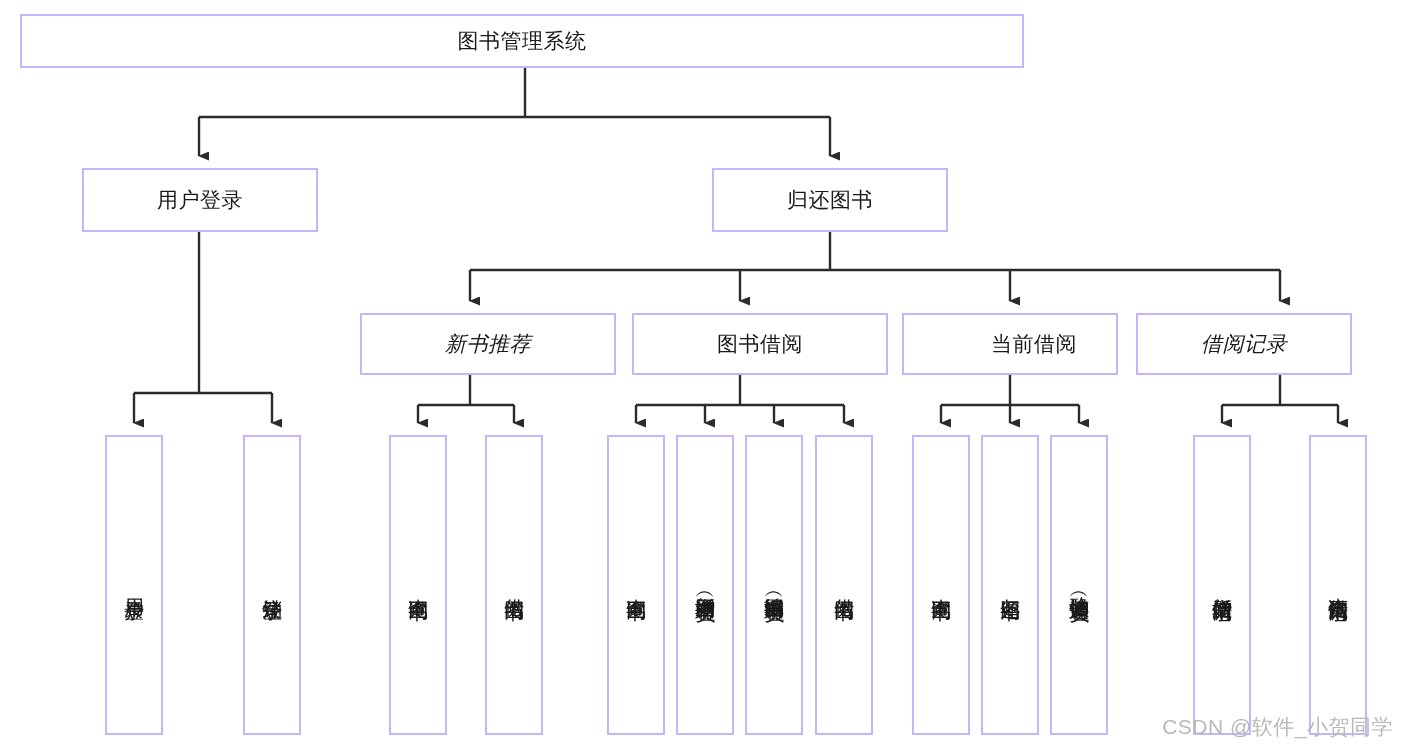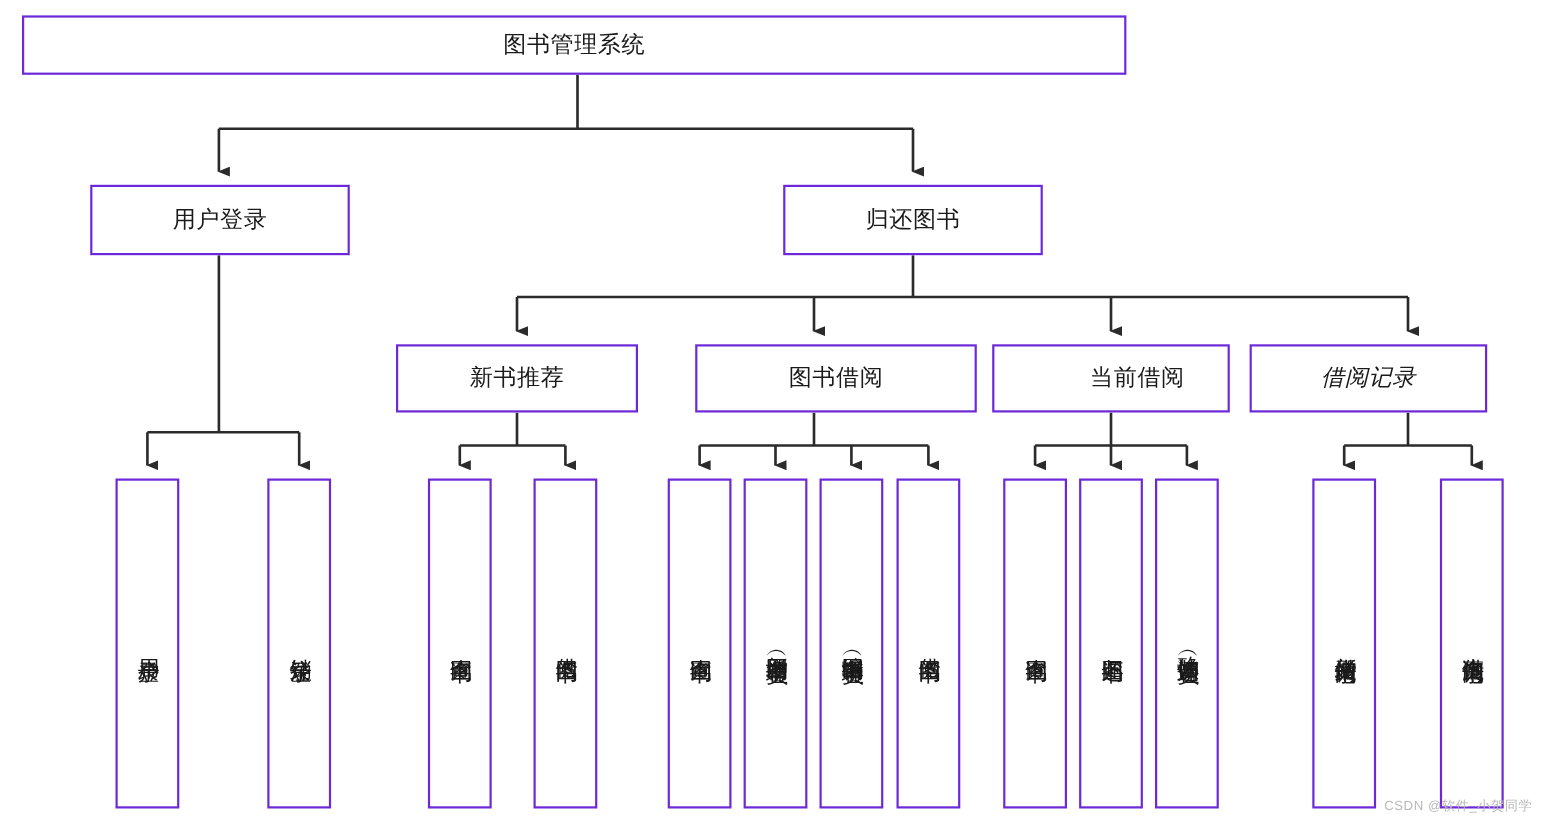--- a/index.html
+++ b/index.html
@@ -25,21 +25,21 @@
     position: absolute;
     left: 0;
     top: 0;
     width: 1405px;
     height: 747px;
     pointer-events: none;
   }
   .node {
     position: absolute;
     box-sizing: border-box;
-    border: 2px solid #6d28d9;
+    border: 2px solid #c4b5fd;
     background: #ffffff;
     display: flex;
     align-items: center;
     justify-content: center;
     text-align: center;
   }
   .node .label {
     font-size: 21px;
     line-height: 1.15;
     letter-spacing: 0.5px;
@@ -57,21 +57,21 @@
     line-height: 1.28;
     letter-spacing: 1px;
     white-space: normal;
     max-height: 100%;
     text-align: center;
   }
   #watermark {
     position: absolute;
     right: 12px;
     bottom: 6px;
-    font-size: 12px;
+    font-size: 21px;
     color: #b9b9b9;
     letter-spacing: 0.5px;
     white-space: nowrap;
     font-family: "Liberation Sans", "DejaVu Sans", sans-serif;
   }
 </style>
 </head>
 <body>
 
 <div id="diagram">
@@ -130,21 +130,21 @@
     <span class="label">图书管理系统</span>
   </div>
 
   <div class="node" style="left:82px; top:168px; width:236px; height:64px;">
     <span class="label">用户登录</span>
   </div>
   <div class="node" style="left:712px; top:168px; width:236px; height:64px;">
     <span class="label">归还图书</span>
   </div>
 
-  <div class="node" style="left:360px; top:313px; width:220px; height:62px;">
+  <div class="node" style="left:360px; top:313px; width:256px; height:62px;font-style:italic;">
     <span class="label">新书推荐</span>
   </div>
   <div class="node" style="left:632px; top:313px; width:256px; height:62px;">
     <span class="label">图书借阅</span>
   </div>
   <div class="node" style="left:902px; top:313px; width:216px; height:62px;padding-left:48px;">
     <span class="label">当前借阅</span>
   </div>
   <div class="node" style="left:1136px; top:313px; width:216px; height:62px;font-style:italic;">
     <span class="label">借阅记录</span>

